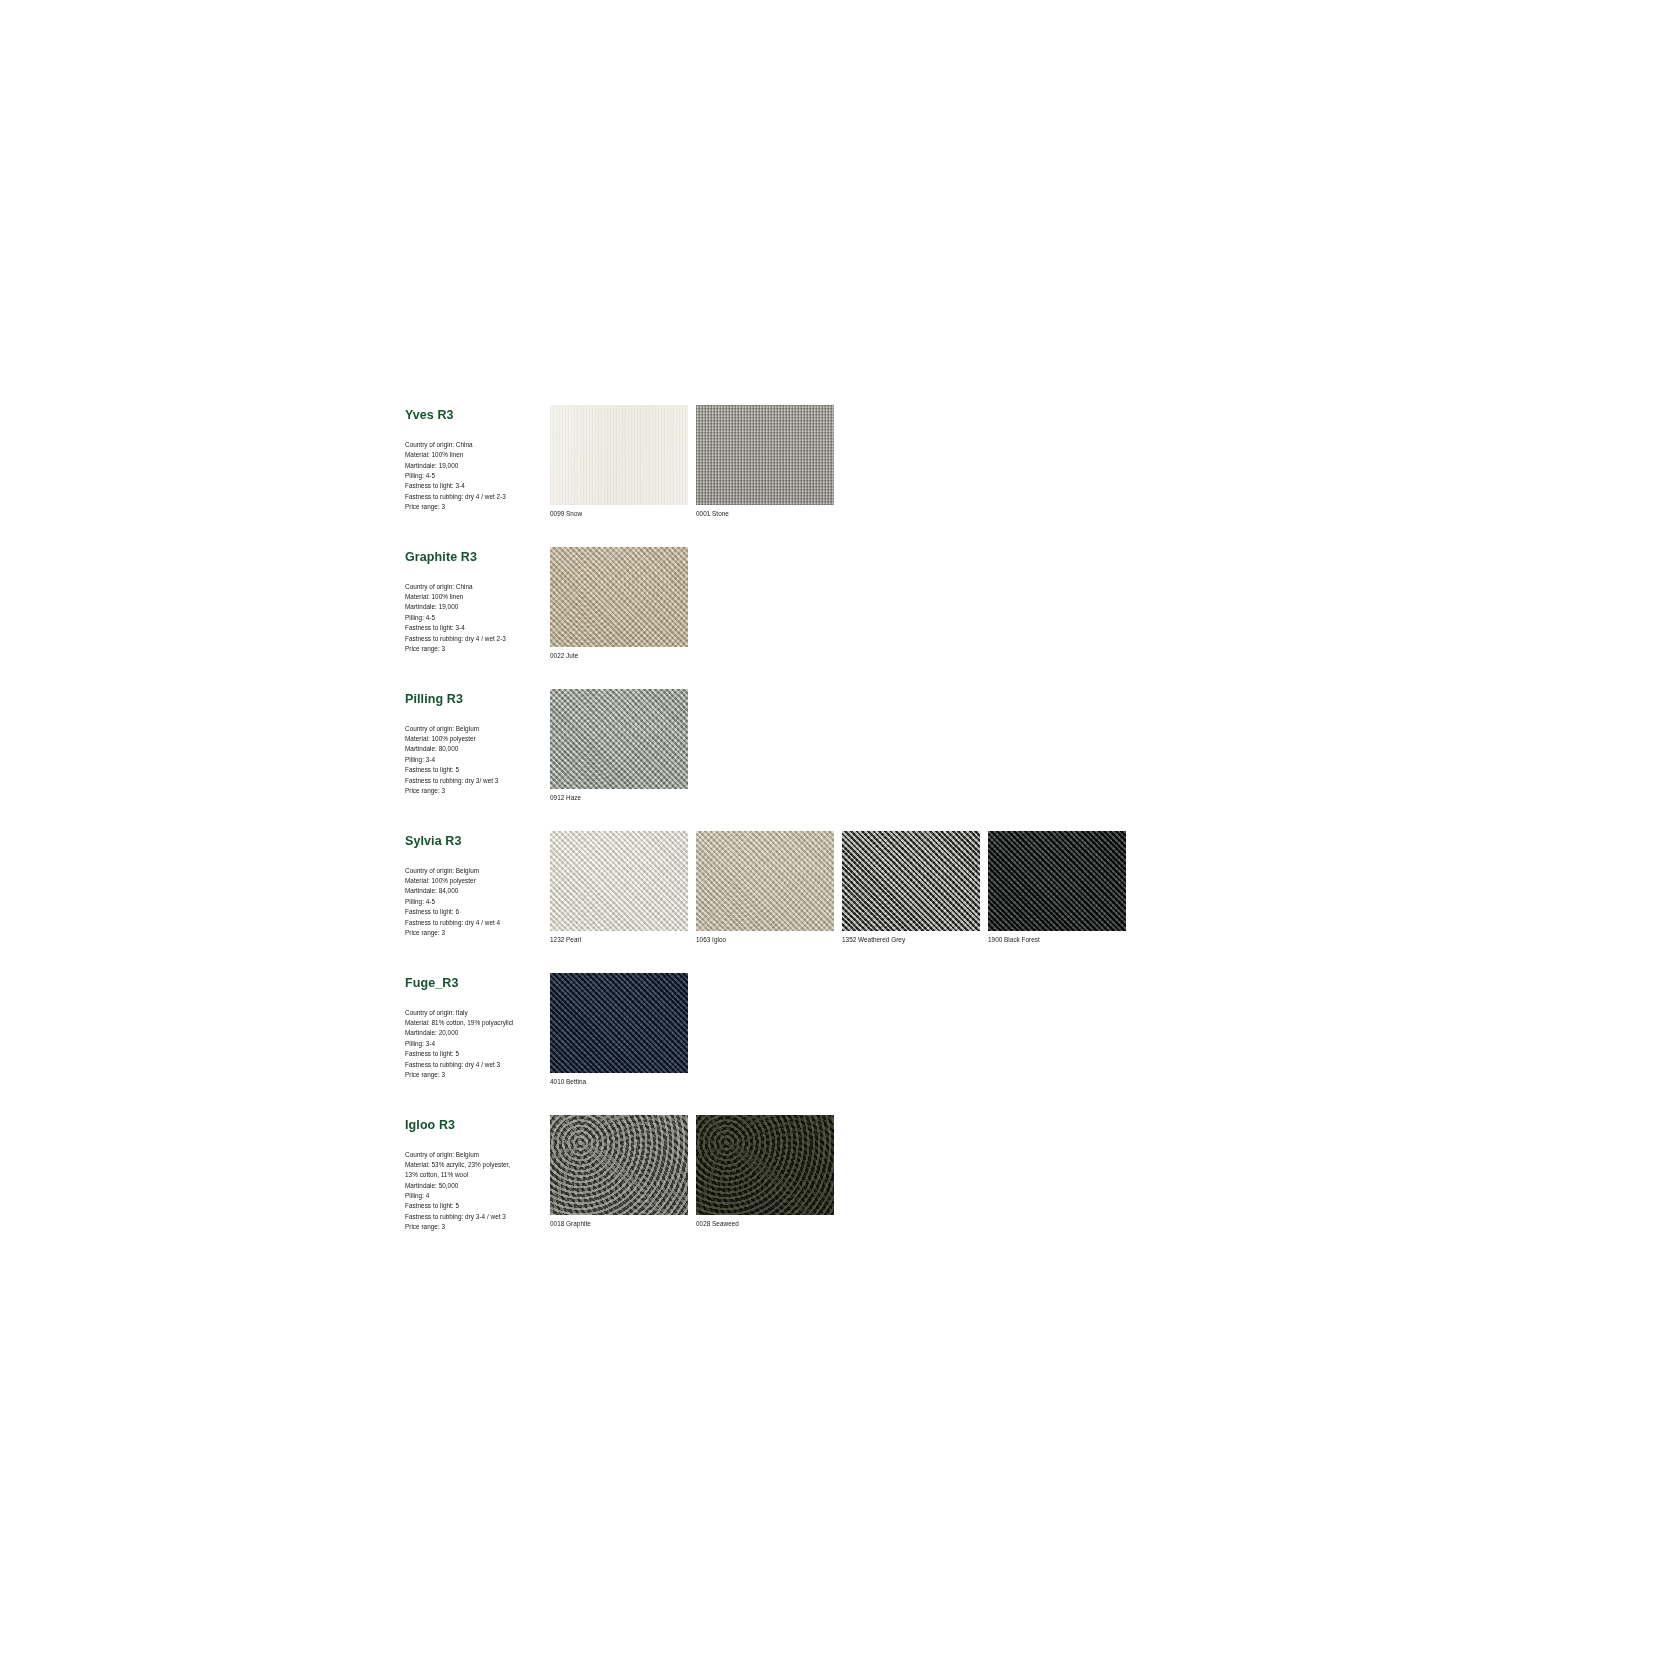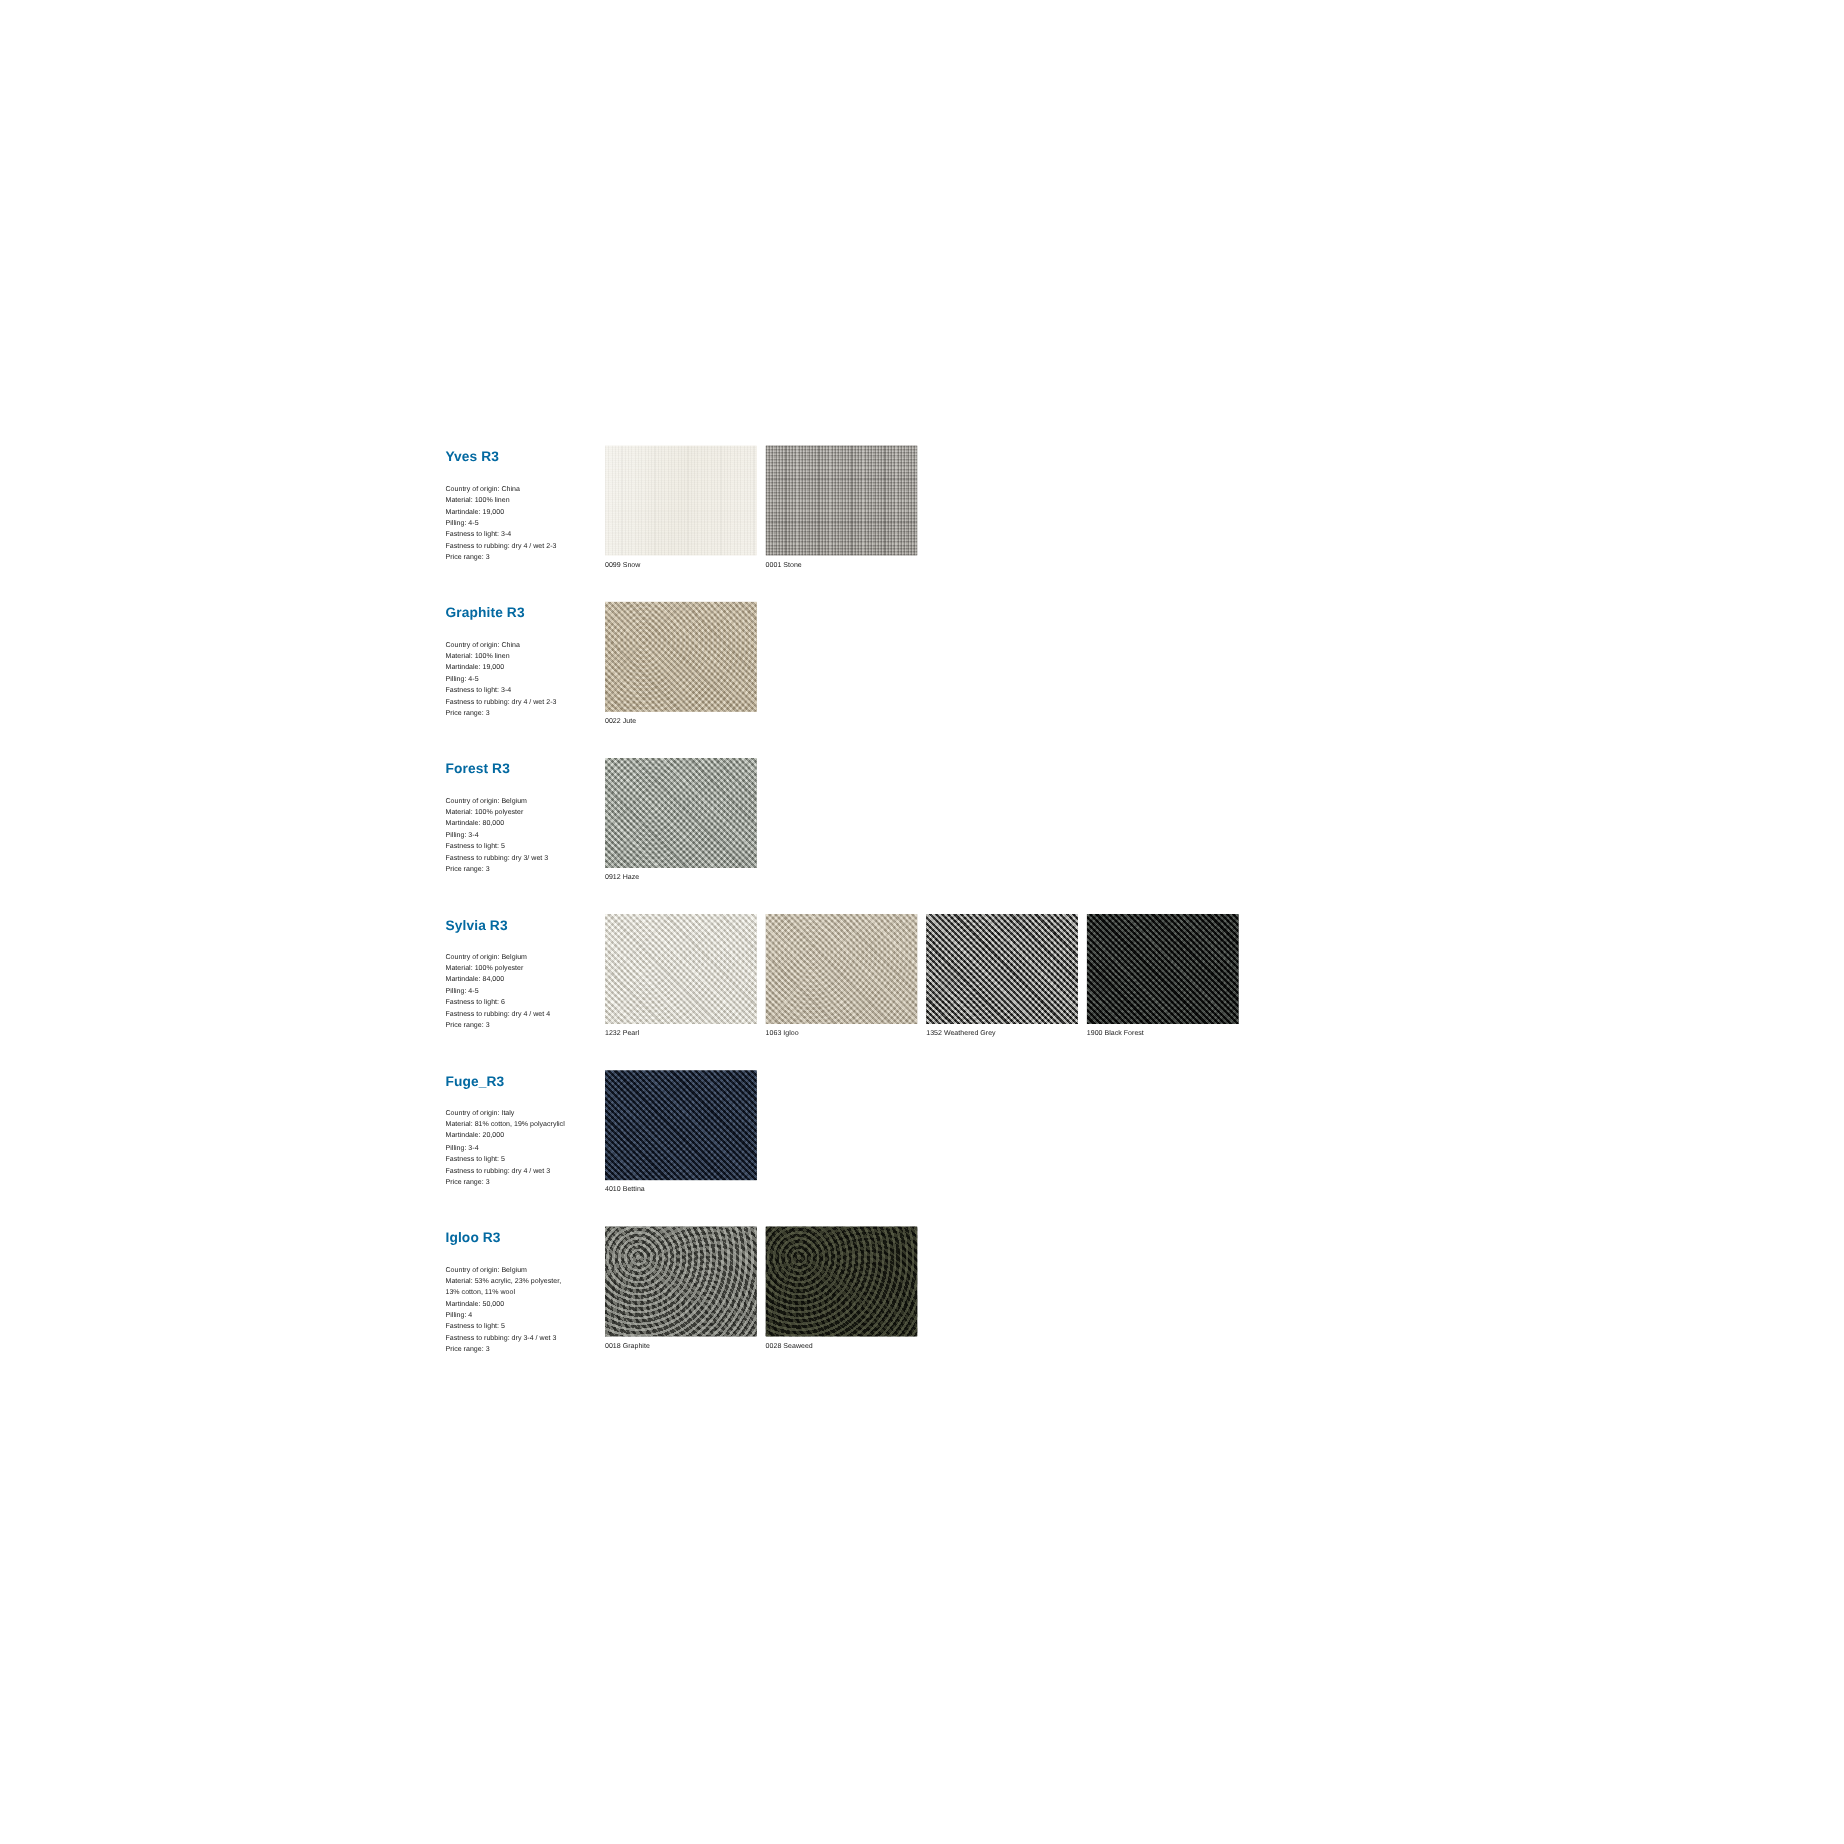--- a/index.html
+++ b/index.html
@@ -42,21 +42,21 @@
   .spec-col {
     width: 145px;
     flex: 0 0 145px;
     padding-top: 4px;
   }
 
   .fabric-title {
     font-size: 12.5px;
     font-weight: bold;
     letter-spacing: 0.1px;
-    color: #0369a1;
+    color: #14532d;
     margin: 0 2px 17px 0;
     line-height: 1.1;
   }
 
   .spec-list {
     font-size: 6.4px;
     line-height: 1.62;
     color: #222;
     letter-spacing: 0.02px;
     white-space: nowrap;
@@ -256,21 +256,21 @@
           <div class="swatch">
             <div class="swatch-img">
               <div class="tex tex-jute"></div>
             </div>
             <div class="swatch-label">0022 Jute</div>
           </div>
         </div>
       </div>
       <div class="fabric-row">
         <div class="spec-col">
-          <div class="fabric-title">Forest R3</div>
+          <div class="fabric-title">Pilling R3</div>
           <div class="spec-list">
             <div class="spec-line">Country of origin: Belgium</div>
             <div class="spec-line">Material: 100% polyester</div>
             <div class="spec-line">Martindale: 80,000</div>
             <div class="spec-line">Pilling: 3-4</div>
             <div class="spec-line">Fastness to light: 5</div>
             <div class="spec-line">Fastness to rubbing: dry 3/ wet 3</div>
             <div class="spec-line">Price range: 3</div>
           </div>
         </div>

